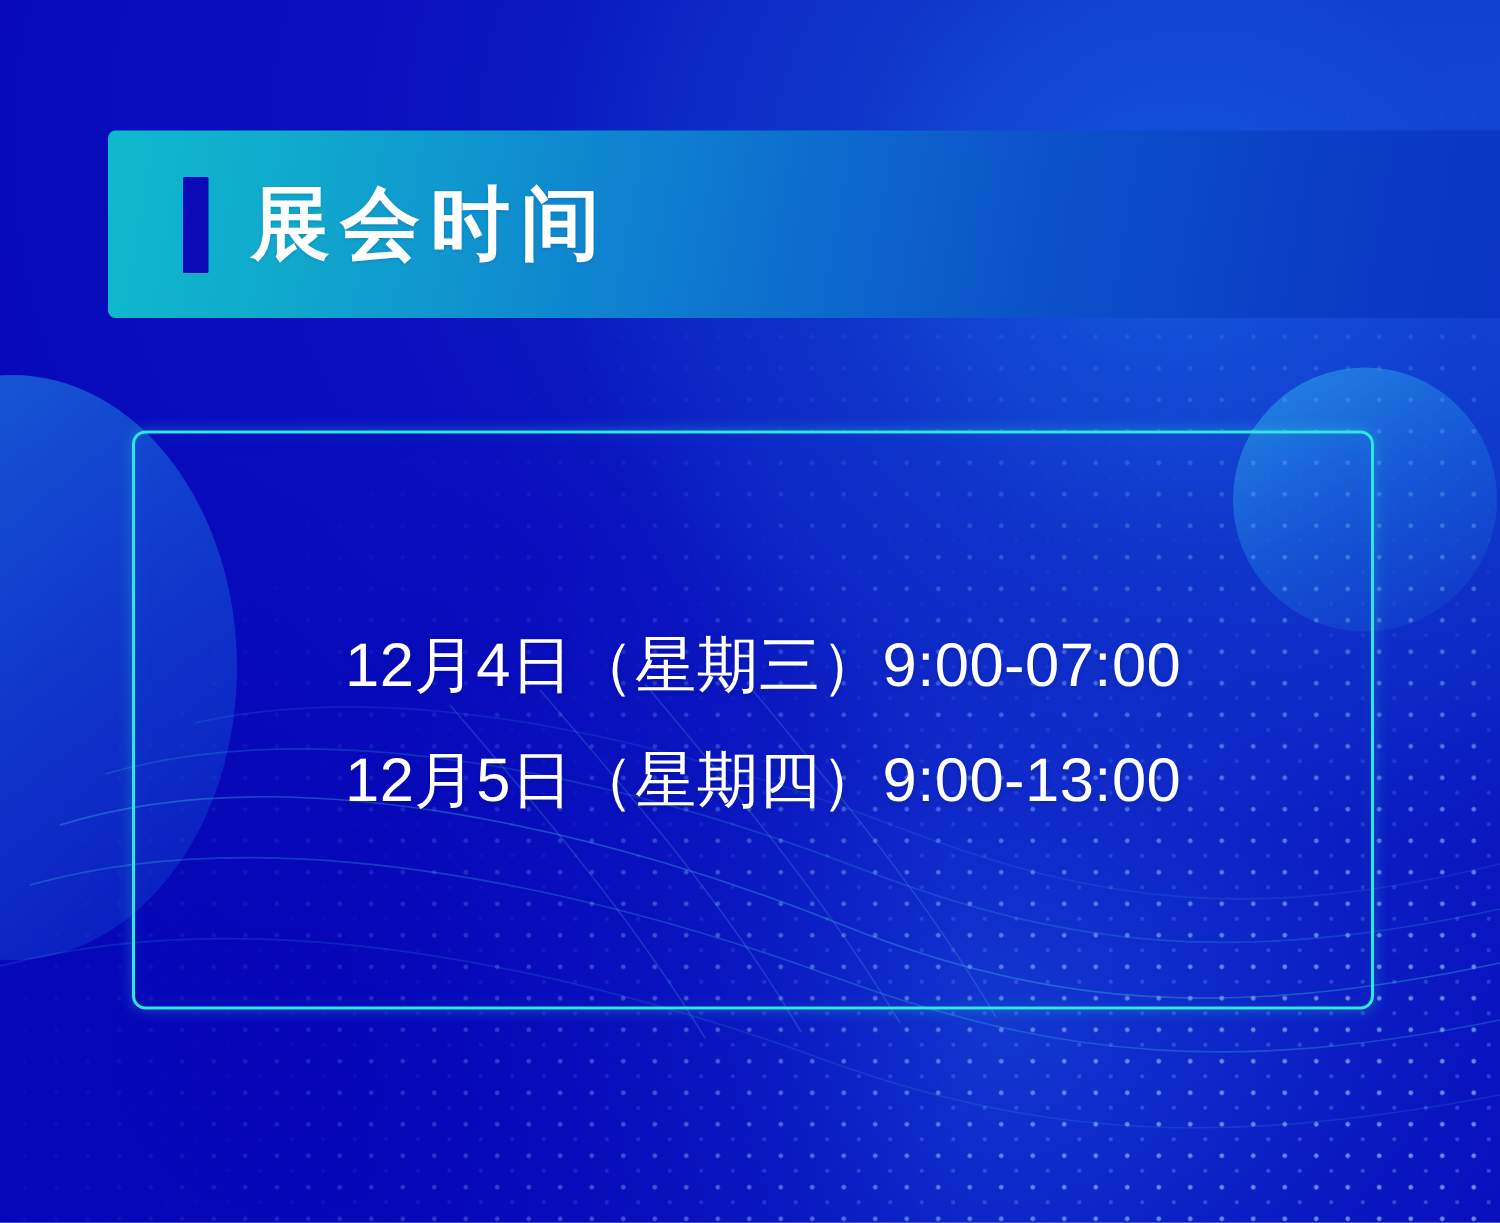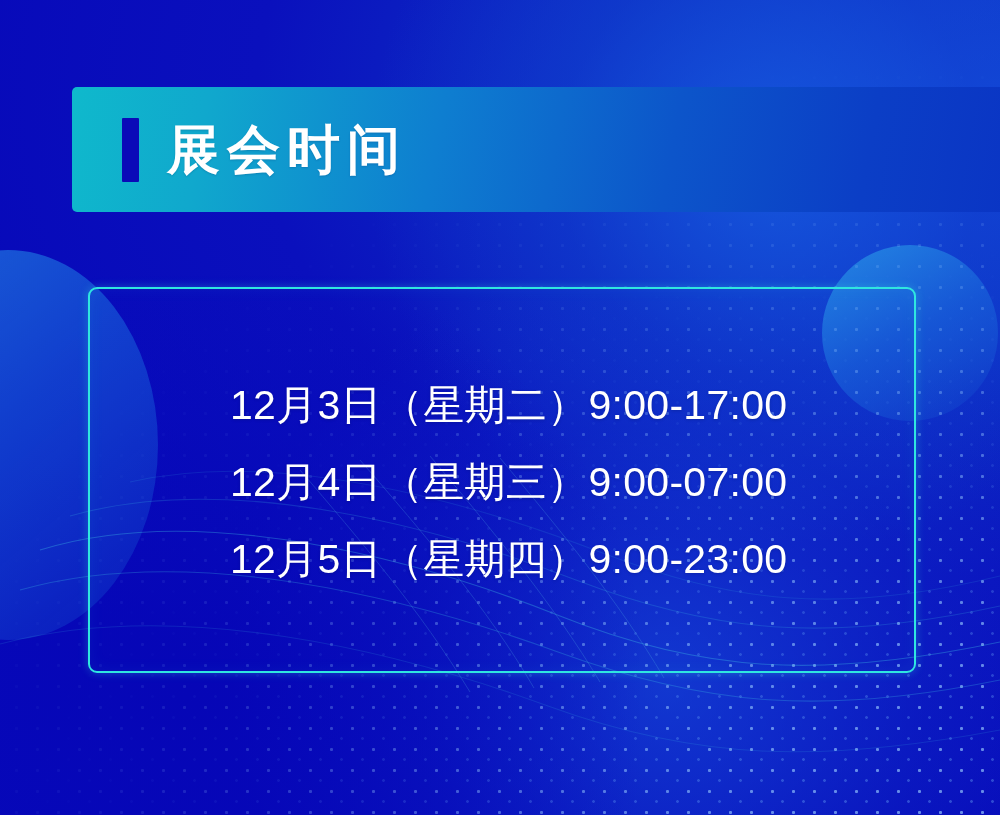--- a/index.html
+++ b/index.html
@@ -182,19 +182,18 @@
     </g>
   </svg>
 
   <div class="banner">
     <div class="banner-bar"></div>
     <div class="banner-title">展会时间</div>
   </div>
 
   <div class="card">
     <div class="card-lines">
-      <div class="date-line">12月3日（星期二）9:00-17:00</div>
       <div class="date-line">12月4日（星期三）9:00-07:00</div>
-      <div class="date-line">12月5日（星期四）9:00-23:00</div>
+      <div class="date-line">12月5日（星期四）9:00-13:00</div>
     </div>
   </div>
 
 </div>
 
 </body></html>

